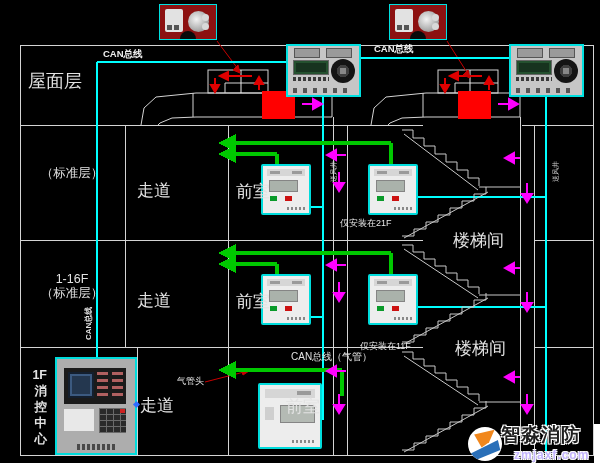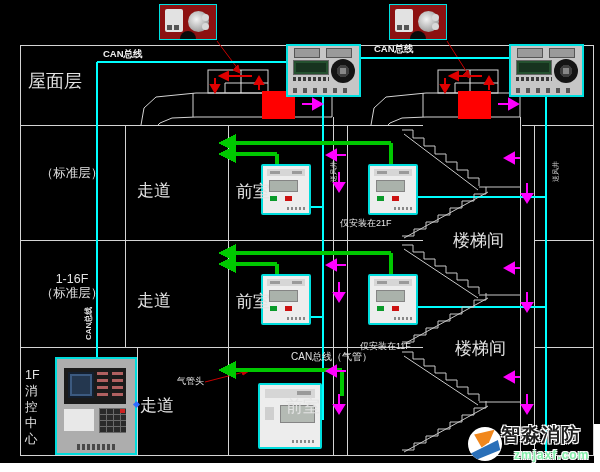--- a/index.html
+++ b/index.html
@@ -8,21 +8,21 @@
   .lines{position:absolute;left:0;top:0;}
   .lbl{position:absolute;white-space:nowrap;line-height:1.15;}
   .lbl-mid{font-size:17px;}
   .lbl-floor{font-size:12.5px;text-align:center;width:100px;}
   .lbl-can{font-size:9.5px;font-weight:bold;color:#efefef;}
   .lbl-note{font-size:9px;color:#e8e8e8;}
   .lbl-pvc{font-size:10px;}
   .lbl-tube{font-size:9px;}
   .lbl-shaft{font-size:7px;color:#cfcfcf;transform:rotate(-90deg);transform-origin:0 0;width:34px;}
   .lbl-canv{font-size:8px;font-weight:bold;transform:rotate(-90deg);transform-origin:0 0;width:32px;text-align:center;}
-  .lbl-f1{font-size:12.5px;width:22px;text-align:left;line-height:16px;}
+  .lbl-f1{font-size:12.5px;width:22px;text-align:right;line-height:16px;font-weight:bold;}
 
   
   .red-dev{position:absolute;width:56px;height:34px;background:#8c1111;border:1px solid #00e0e0;}
   .rd-panel{position:absolute;left:5px;top:4px;width:18px;height:23px;background:#e2e2e2;border-radius:2px;}
   .rd-panel::after{content:"";position:absolute;left:2px;bottom:2px;width:5px;height:5px;background:#555;box-shadow:7px 0 0 #555;}
   .rd-horn{position:absolute;right:7px;top:6px;width:21px;height:21px;border-radius:50%;
            background:radial-gradient(circle at 40% 40%,#f2f2f2,#7e7e7e);}
   .rd-horn::after{content:"";position:absolute;right:0px;top:3px;width:7px;height:7px;border-radius:50%;
            background:#d8d8d8;box-shadow:0 9px 0 #d8d8d8;}
   .rd-notch{position:absolute;bottom:0;left:50%;margin-left:-8px;width:16px;height:8px;background:#0a0a0a;border-radius:8px 8px 0 0;}
@@ -77,21 +77,21 @@
   .fp-diamond{position:absolute;width:5px;height:5px;background:#2d6bff;transform:rotate(45deg);}
 
   
   .wm-logo{position:absolute;width:34px;height:34px;border-radius:50%;background:#fff;overflow:hidden;}
   .wm-logo::before{content:"";position:absolute;inset:0;background:#f1871c;
           clip-path:polygon(18% 22%,78% 8%,62% 45%,40% 60%);}
   .wm-logo::after{content:"";position:absolute;inset:0;background:#2a6fb8;
           clip-path:polygon(8% 78%,88% 38%,95% 68%,25% 96%);}
   .wm-brand{position:absolute;font-size:19px;font-weight:bold;color:#1f1f1f;letter-spacing:1px;
           text-shadow:-1px -1px 0 #fff,1px -1px 0 #fff,-1px 1px 0 #fff,1px 1px 0 #fff;}
-  .wm-domain{position:absolute;font-size:12px;font-weight:bold;color:#86efac;letter-spacing:1px;
+  .wm-domain{position:absolute;font-size:12px;font-weight:bold;color:#c4b5fd;letter-spacing:1px;
           text-shadow:-1px -1px 0 #fff,1px -1px 0 #fff,-1px 1px 0 #fff,1px 1px 0 #fff;}
 
   .white-strip{position:absolute;background:#fff;}
 </style>
 </head>
 <body>
 
 <div class="canvas">
 
   <svg class="lines" width="600" height="472">

